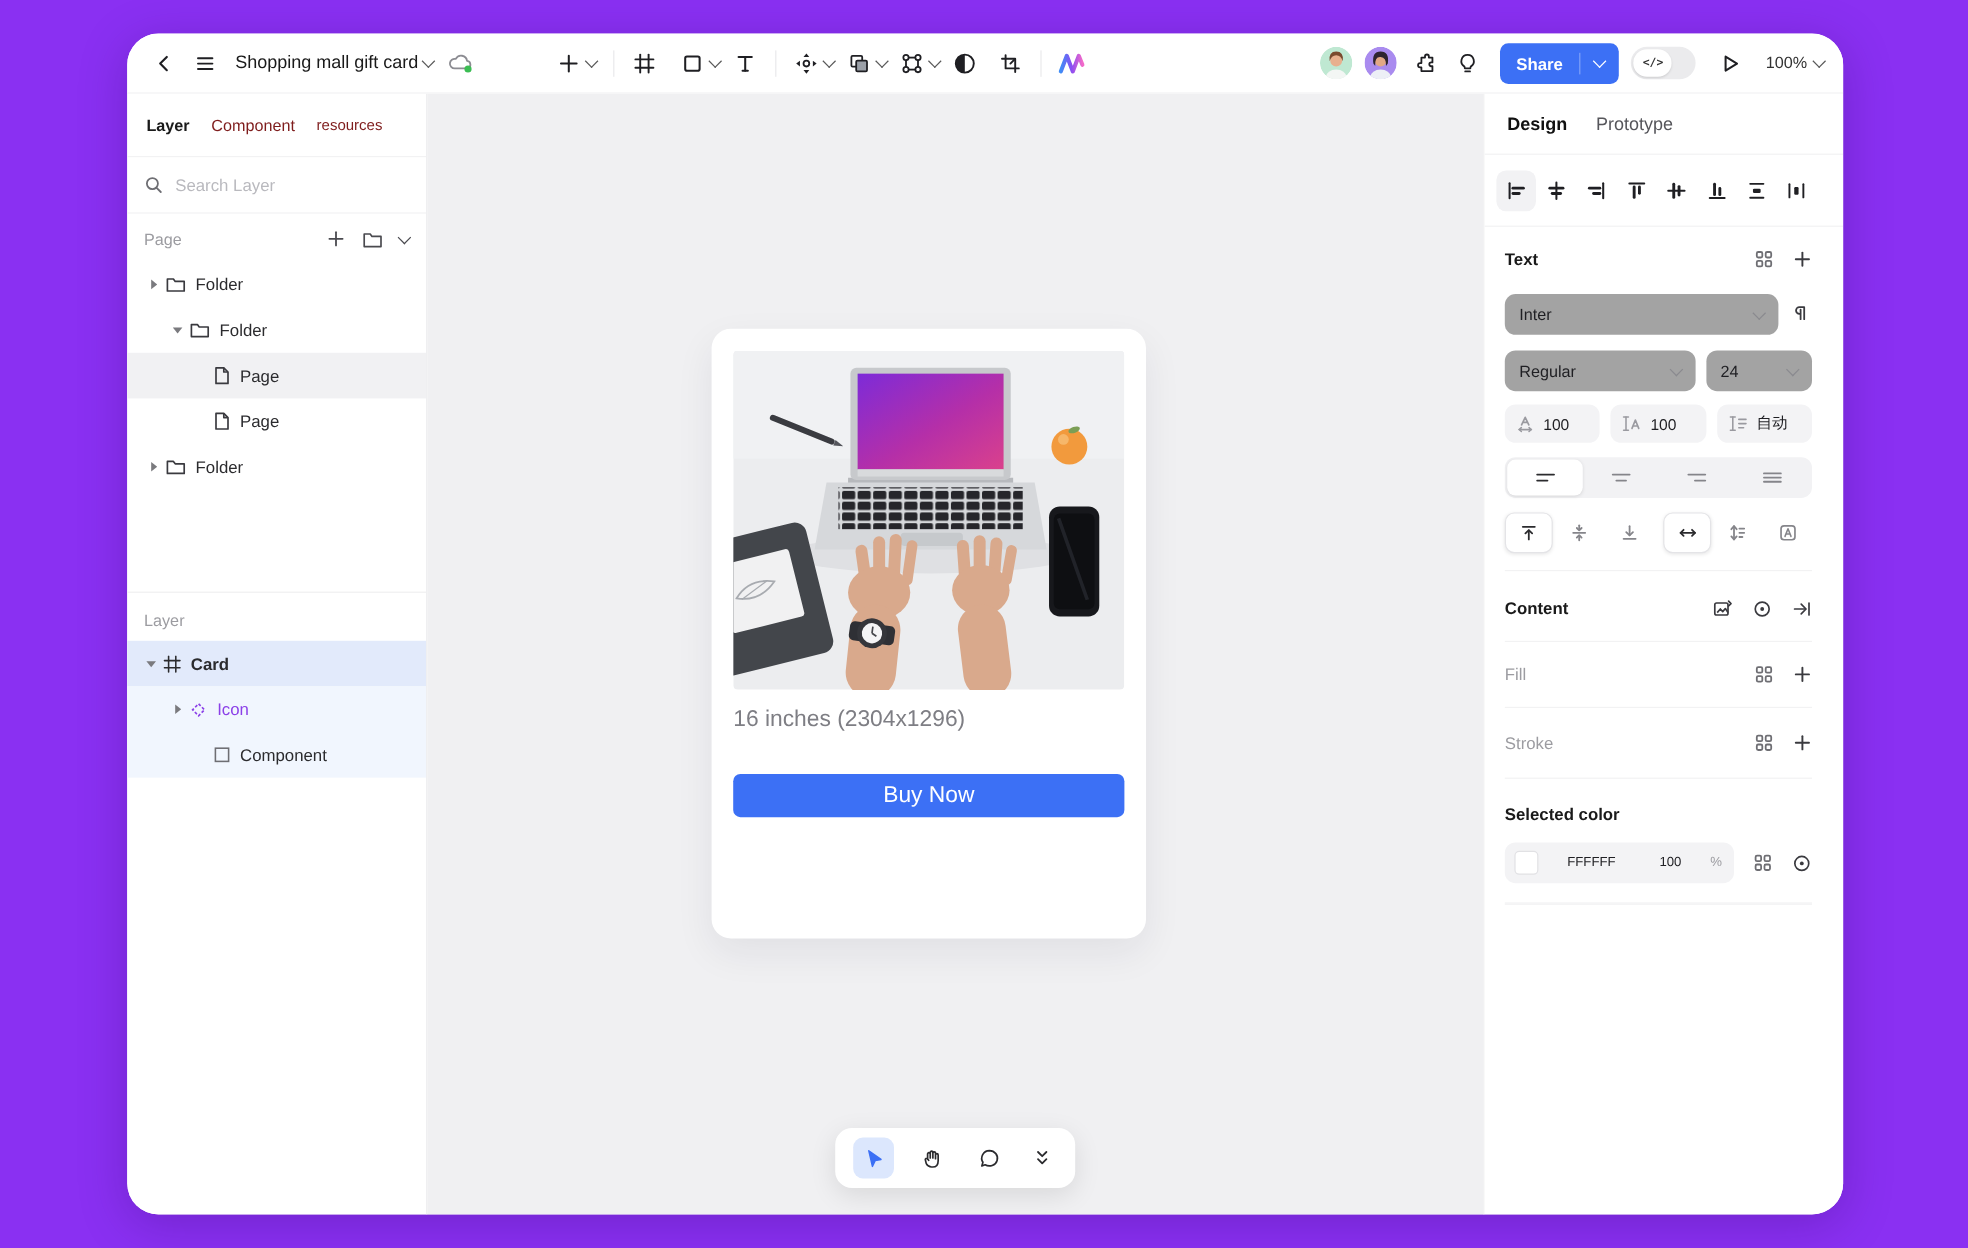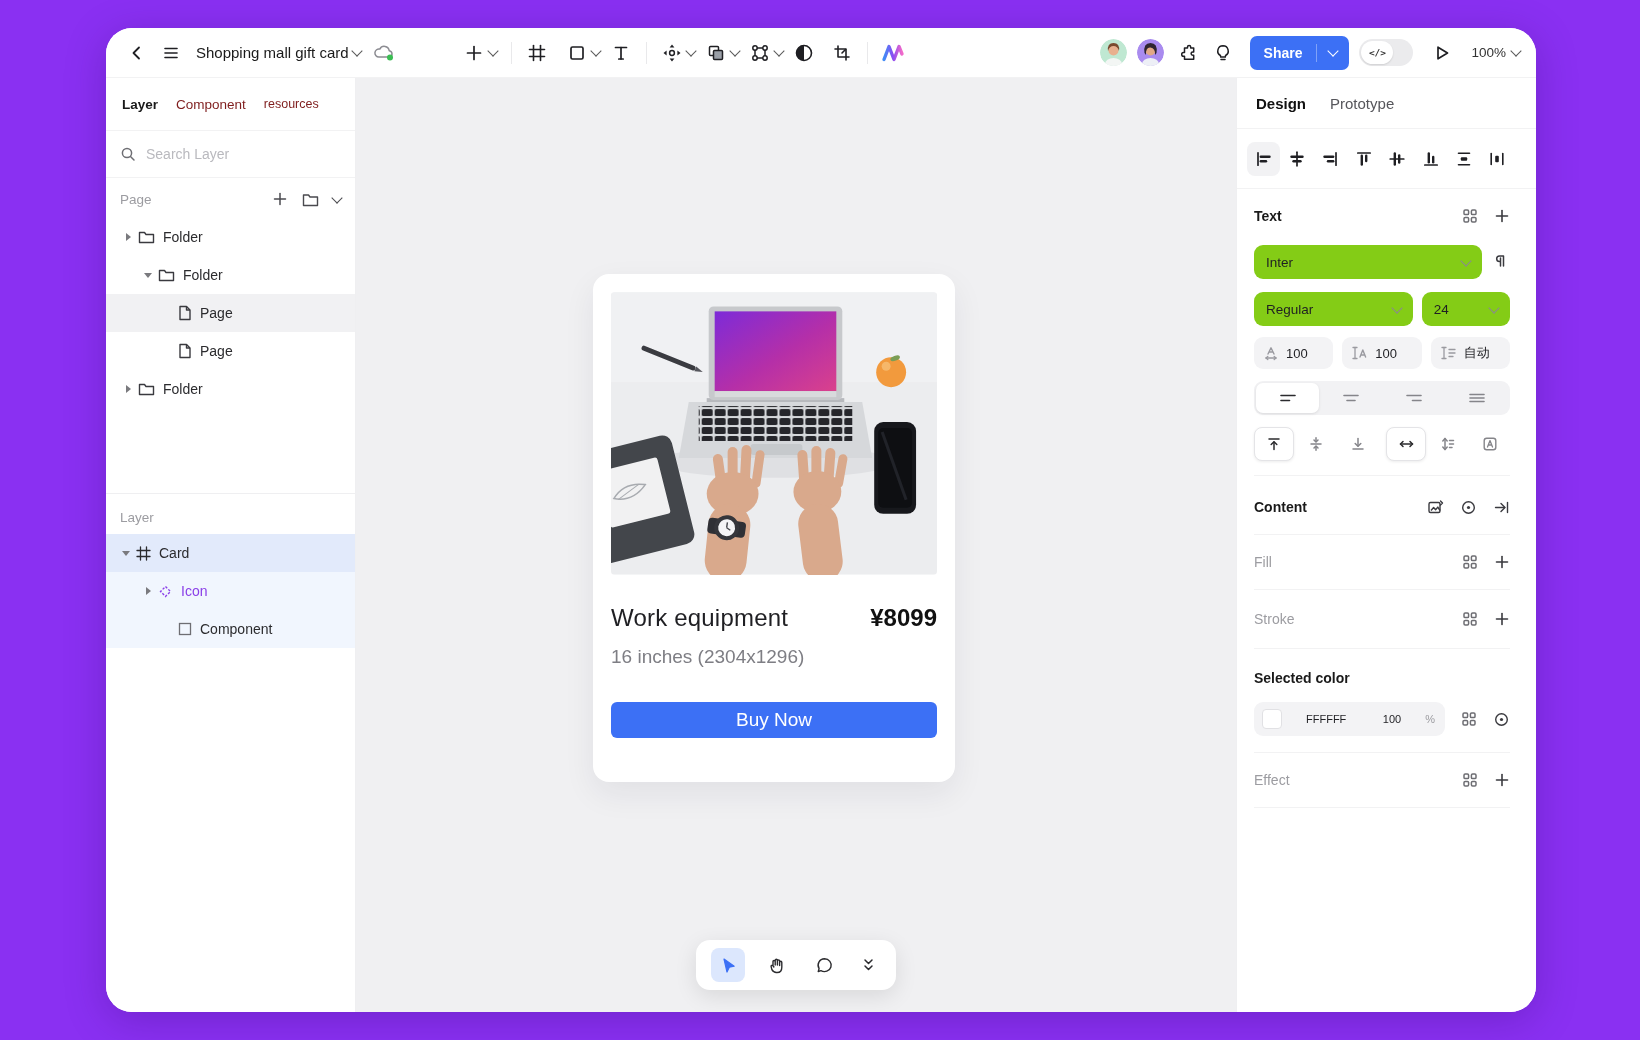--- a/index.html
+++ b/index.html
@@ -71,21 +71,21 @@
   .itabs{height:50px;display:flex;align-items:center;gap:24px;padding:0 0 0 19px;border-bottom:1px solid #F2F2F3;}
   .itab{font-size:15px;color:#56565B;cursor:pointer;}
   .itab.active{color:#111;font-weight:700;}
   .alignrow{height:59px;display:flex;align-items:center;justify-content:space-between;padding:0 22px 0 10px;border-bottom:1px solid #F2F2F3;}
   .abtn{width:34px;height:34px;border-radius:8px;display:flex;align-items:center;justify-content:center;cursor:pointer;}
   .abtn.sel{background:#F2F2F4;}
   .ipad{padding:0 26px 0 17px;}
   .isec-head{display:flex;align-items:center;margin-top:16px;height:22px;}
   .isec-head .t{font-size:14px;font-weight:700;color:#1A1A1A;flex:1;}
   .hicons{display:flex;align-items:center;gap:16px;}
-  .field{background:#84cc16;border-radius:9px;height:34px;display:flex;align-items:center;padding:0 12px;
+  .field{background:#a3a3a3;border-radius:9px;height:34px;display:flex;align-items:center;padding:0 12px;
          font-size:13.5px;color:#1F1F23;box-sizing:border-box;cursor:pointer;justify-content:flex-end;}
   .field .chev{margin-left:auto;border-color:#8A8A8F;}
   .frow{display:flex;gap:9px;}
   .chip{background:#F3F3F5;border-radius:9px;height:32px;display:flex;align-items:center;gap:7px;
         padding:0 9px;font-size:13px;color:#1F1F23;box-sizing:border-box;flex:1;cursor:pointer;}
   .seg{background:#F2F2F4;border-radius:9px;height:34px;display:flex;padding:2px;box-sizing:border-box;margin-top:12px;}
   .seg .s{flex:1;display:flex;align-items:center;justify-content:center;border-radius:7px;cursor:pointer;}
   .seg .s.sel{background:#fff;box-shadow:0 1px 3px rgba(0,0,0,.10);}
   .vrow{display:flex;gap:8px;margin-top:12px;}
   .vgrp{flex:1;display:flex;gap:2px;}
@@ -366,21 +366,21 @@
       </div>
     </div>
 
     <div class="hdiv" style="margin-top:85px;"></div>
 
     <div class="sec-head" style="margin-top:10px;">
       <span class="t">Layer</span>
     </div>
 
     <div class="tree" style="margin-top:4px;">
-      <div class="trow lrow-card" style="padding-left:12px;">
+      <div class="trow lrow-card" style="padding-left:12px;font-weight:bold;">
         <span class="tw">
             <span class="tri-d"></span>
           </span>
         <svg width="15" height="15" viewBox="0 0 15 15">
             <g stroke="#2B2B2E" stroke-width="1.3" stroke-linecap="round">
               <line x1="4.5" y1="1" x2="4.5" y2="14"></line>
               <line x1="10.5" y1="1" x2="10.5" y2="14"></line>
               <line x1="1" y1="4.5" x2="14" y2="4.5"></line>
               <line x1="1" y1="10.5" x2="14" y2="10.5"></line>
             </g>
@@ -472,24 +472,20 @@
 
           <g fill="#D9A98C">
             <rect x="188" y="158" width="10" height="40" rx="5" transform="rotate(-4 193 178)"></rect>
             <rect x="201" y="154" width="10" height="44" rx="5"></rect>
             <rect x="214" y="156" width="10" height="40" rx="5" transform="rotate(4 219 176)"></rect>
             <rect x="226" y="162" width="9" height="34" rx="4.5" transform="rotate(10 230 179)"></rect>
             <ellipse cx="207" cy="200" rx="24" ry="21"></ellipse>
             <rect x="190" y="212" width="40" height="78" rx="20" transform="rotate(-7 210 250)"></rect>
           </g>
         </svg>
-      </div>
-      <div class="ctitle-row">
-        <span class="ctitle">Work equipment</span>
-        <span class="cprice">¥8099</span>
       </div>
       <div class="csub">16 inches (2304x1296)</div>
       <div class="cbuy">
         <span>Buy Now</span>
       </div>
     </div>
 
     <div class="pill">
       <div class="ptool sel">
         <svg width="19" height="19" viewBox="0 0 19 19">
@@ -871,35 +867,16 @@
             </g>
           </svg>
         <svg width="17" height="17" viewBox="0 0 17 17">
             <circle cx="8.5" cy="8.5" r="5.8" fill="none" stroke="#3A3A3F" stroke-width="1.4"></circle>
             <circle cx="8.5" cy="8.5" r="1.6" fill="#3A3A3F"></circle>
           </svg>
       </div>
       <div class="ihr" style="margin-top:16px;"></div>
 
       
-      <div class="rowline">
-        <span class="t">Effect</span>
-        <span class="hicons">
-          <svg width="16" height="16" viewBox="0 0 16 16">
-              <g fill="none" stroke="#6E6E73" stroke-width="1.5">
-                <rect x="2" y="2" width="4.6" height="4.6" rx="1.2"></rect>
-                <rect x="9.4" y="2" width="4.6" height="4.6" rx="1.2"></rect>
-                <rect x="2" y="9.4" width="4.6" height="4.6" rx="1.2"></rect>
-                <rect x="9.4" y="9.4" width="4.6" height="4.6" rx="1.2"></rect>
-              </g>
-            </svg>
-          <svg width="16" height="16" viewBox="0 0 16 16">
-              <g stroke="#3A3A3F" stroke-width="1.6" stroke-linecap="round">
-                <line x1="8" y1="2.5" x2="8" y2="13.5"></line>
-                <line x1="2.5" y1="8" x2="13.5" y2="8"></line>
-              </g>
-            </svg>
-        </span>
-      </div>
       <div class="ihr" style="margin-top:0;"></div>
     </div>
   </div>
 </div>
 
 </body></html>

